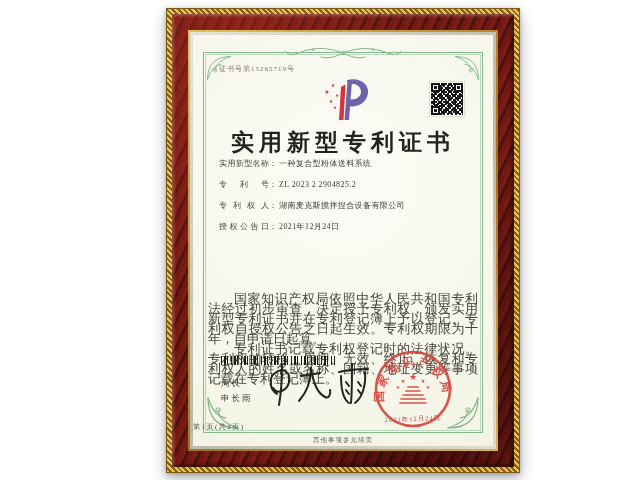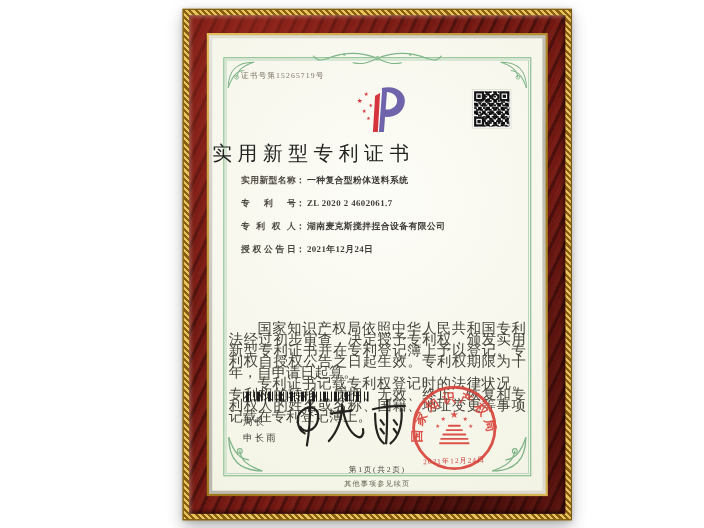--- a/index.html
+++ b/index.html
@@ -48,25 +48,25 @@
         border:1px solid #e2e0d2; }
   .qr-mod { position:absolute; inset:1px;
         background-image:
           repeating-conic-gradient(rgba(22,22,22,.95) 0% 25%, rgba(255,255,255,.92) 0% 50%),
           repeating-conic-gradient(#1c1c1c 0% 25%, #ffffff 0% 50%);
         background-size:7px 7px, 4px 4px; background-blend-mode:multiply; }
   .finder { position:absolute; width:9px; height:9px; background:#fff; border:2px solid #141414; }
   .finder::after { content:""; position:absolute; inset:1px; background:#141414; }
   .finder.tl { left:1px; top:1px; } .finder.tr { right:1px; top:1px; } .finder.bl { left:1px; bottom:1px; }
 
-  .title { position:absolute; left:0; right:0; top:92px; 
-           font-size:18px; font-weight:normal; color:#222220; letter-spacing:5px; }
+  .title { position:absolute; left:0; right:0; top:92px; text-align:center;
+           font-size:23px; font-weight:bold; color:#222220; letter-spacing:5px; }
 
   .fields { position:absolute; left:26px; right:14px; top:124px; font-size:8px; color:#42403a; }
-  .row { position:relative; height:21px; line-height:10px;font-weight:bold; }
+  .row { position:relative; height:21px; line-height:10px; }
   .lab { display:inline-block; width:50px; text-align:justify; text-align-last:justify;
          color:#4a473f; vertical-align:top; }
   .col { display:inline-block; }
   .val { letter-spacing:.4px; color:#3d3b35; }
   .pair2 { position:absolute; left:160px; top:0; }
 
   .paras { position:absolute; left:15px; right:15px; top:259px; font-size:13px;
            line-height:10px; color:#46443c; text-align:justify; }
   .paras p { text-indent:2em; }
 
@@ -75,21 +75,21 @@
                #1c1c1c 3px 5px, transparent 5px 6px, #1c1c1c 6px 7px, transparent 7px 10px); }
 
   .signer { position:absolute; left:28px; top:341px; font-size:8.5px; color:#3c3a33;
             letter-spacing:2px; line-height:15px; }
   .signature { position:absolute; left:66px; top:325px; }
 
   .seal { position:absolute; left:180px; top:314px; opacity:.92; }
   .seal-date { position:absolute; left:178px; top:380px; width:84px; text-align:center;
                font-size:6.5px; color:#cc4038; letter-spacing:1px; transform:rotate(-2deg); }
 
-  .page-footer { position:absolute; left:0; right:0; top:387px; text-align:center;
+  .page-footer { position:absolute; left:0; right:0; top:387px; text-align:left;
                  font-size:7px; letter-spacing:1.5px; color:#4a473f; }
   .back-note { position:absolute; left:0; right:0; top:401px; text-align:center;
                font-size:6.5px; letter-spacing:1px; color:#6b6a58; }
 </style>
 </head>
 <body>
 
 <div class="stage">
   <div class="frame">
     <div class="f-bead">
@@ -174,21 +174,21 @@
 
               <div class="title">实用新型专利证书</div>
 
               <div class="fields">
                 <div class="row">
                   <span class="lab">实用新型名称</span><span class="col">：</span>
                   <span class="val">一种复合型粉体送料系统</span>
                 </div>
                 <div class="row">
                   <span class="lab">专利号</span><span class="col">：</span>
-                  <span class="val">ZL 2020 2 4602061.7</span>
+                  <span class="val">ZL 2023 2 2904825.2</span>
                 </div>
                 <div class="row">
                   <span class="lab">专利权人</span><span class="col">：</span>
                   <span class="val">湖南麦克斯搅拌捏合设备有限公司</span>
                 </div>
                 <div class="row">
                   <span class="lab">授权公告日</span><span class="col">：</span>
                   <span class="val">2021年12月24日</span>
                 </div>
               </div>

